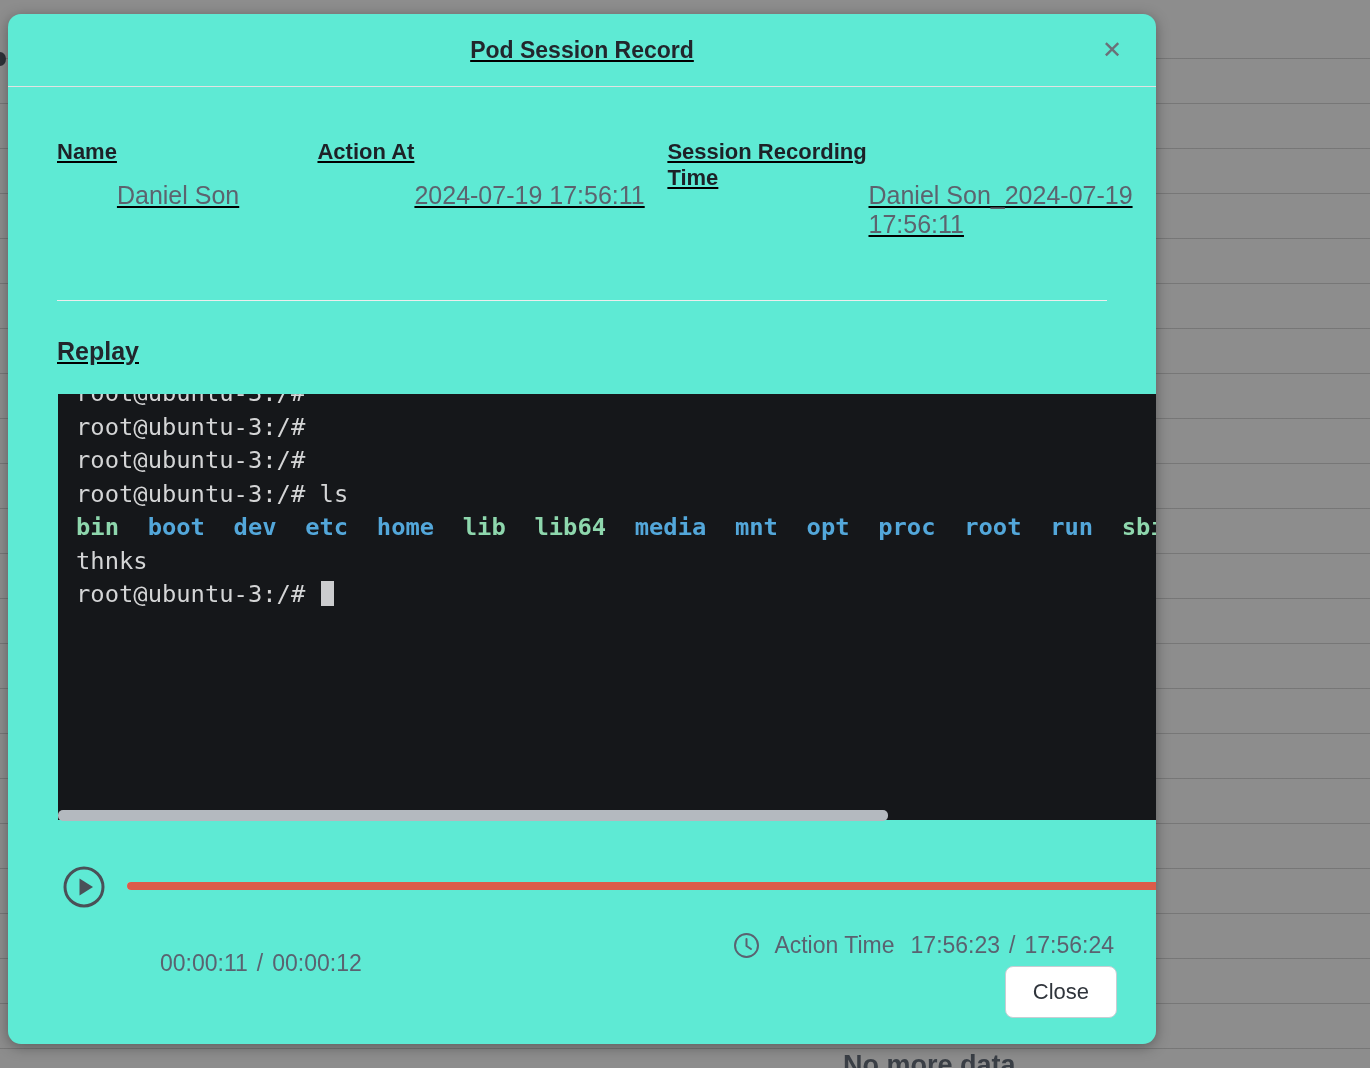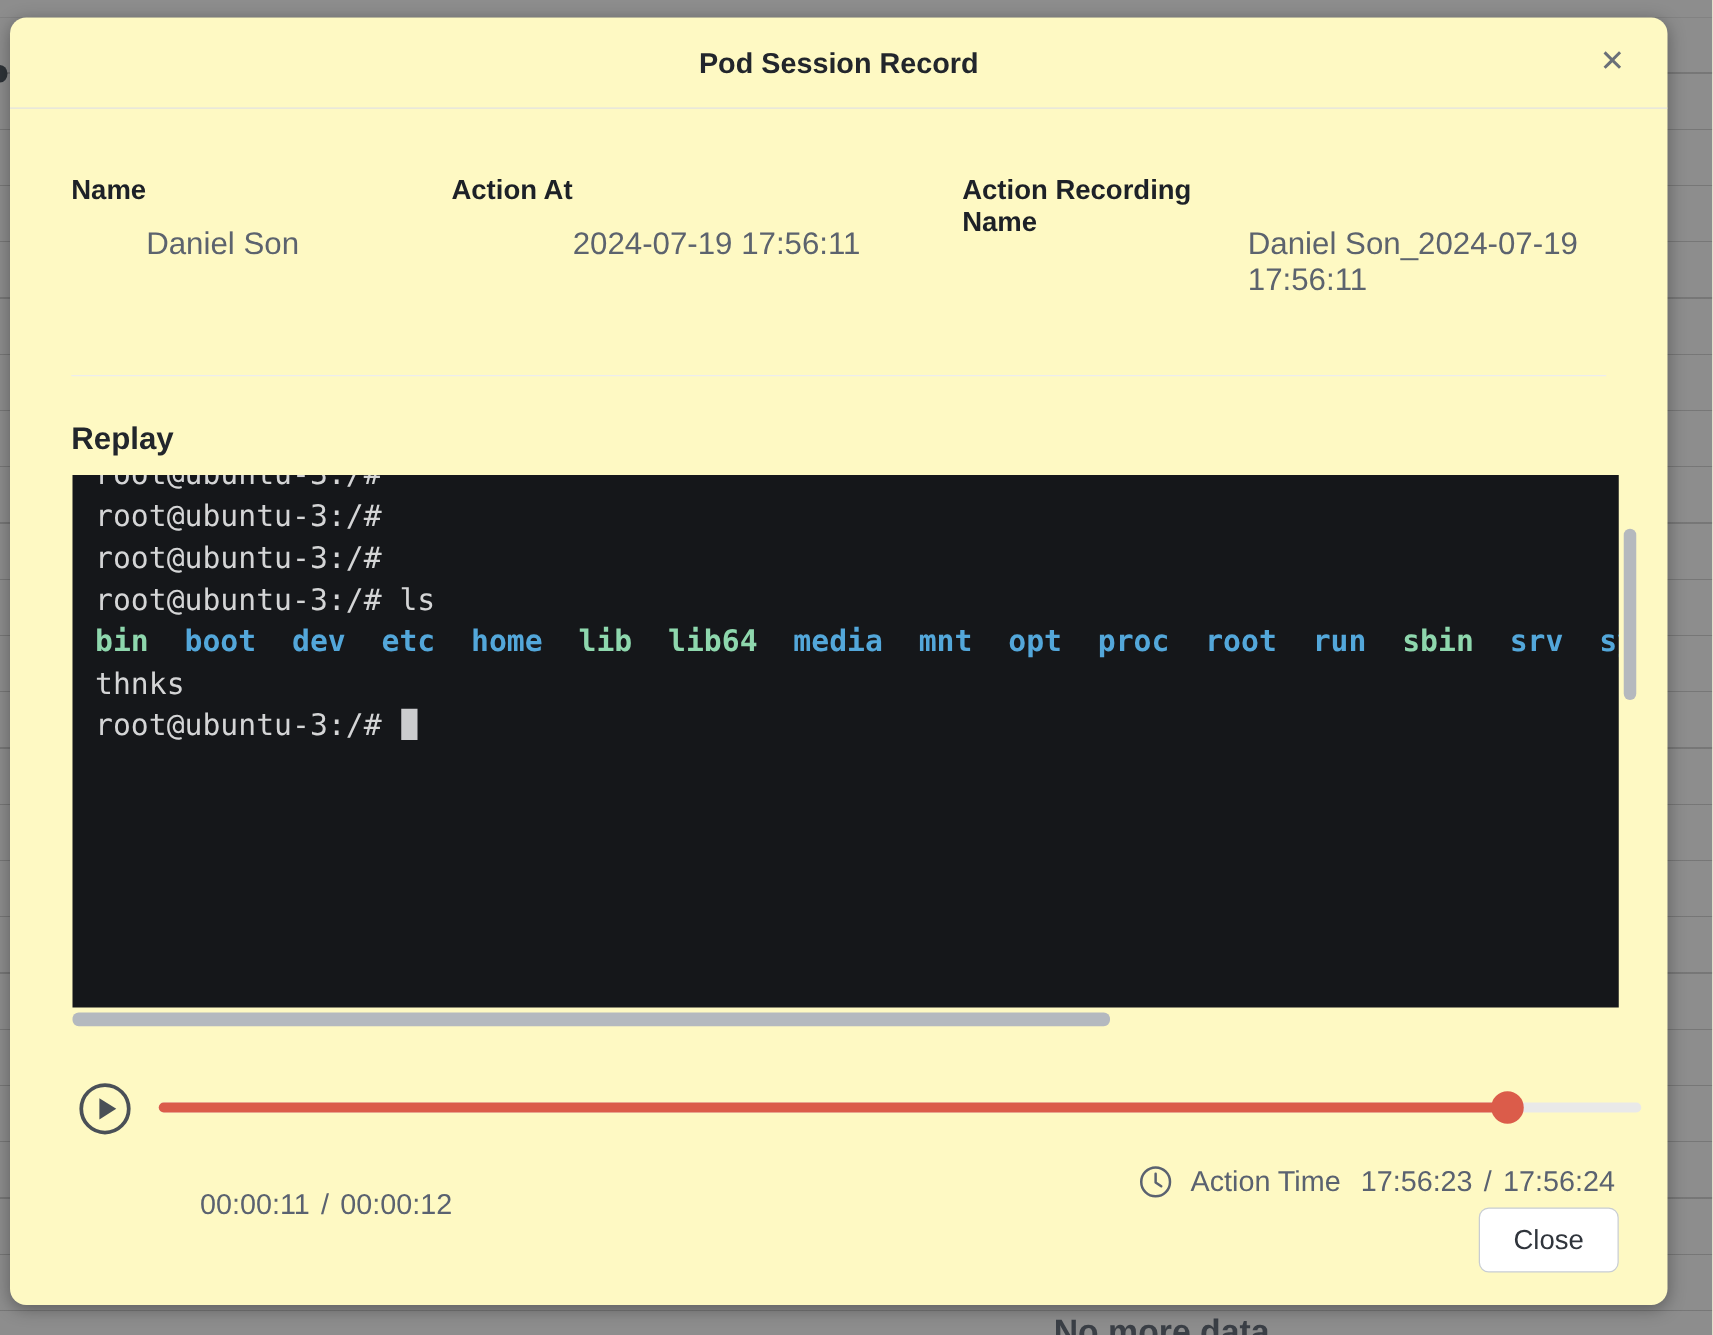--- a/index.html
+++ b/index.html
@@ -17,23 +17,24 @@
   }
   .behind-blob{
     position:absolute;left:-6px;top:52px;width:12px;height:14px;
     background:#2e3338;border-radius:50%;
   }
   .behind-text{
     position:absolute;left:843px;top:1050px;
     font-size:27px;font-weight:600;color:#3a3f46;white-space:nowrap;
   }
   .modal{
-    position:absolute;left:8px;top:14px;width:1326px;height:1030px;
-    background:#fef9c3;border-radius:13px;overflow:hidden;
+    position:absolute;left:8px;top:14px;width:1148px;height:1030px;
+    background:#5eead4;border-radius:13px;overflow:hidden;
     box-shadow:0 3px 14px rgba(0,0,0,0.35);
+    text-decoration:underline;
   }
   .modal-header{
     position:relative;height:72px;display:flex;align-items:center;justify-content:center;
     border-bottom:1px solid #e2e2e2;
   }
   .modal-title{font-size:23px;font-weight:700;color:#22262c;}
   .close-x{
     position:absolute;right:34px;top:50%;transform:translateY(-50%);
     font-size:24px;color:#6a7078;cursor:pointer;line-height:1;font-weight:400;
   }
@@ -46,21 +47,21 @@
   .field-label{font-size:22px;font-weight:700;color:#1d2127;}
   .field-value{margin-top:42px;font-size:25px;color:#5c636e;}
   .section-divider{
     margin:61px 49px 0 49px;height:0;border-top:1px solid #ededed;
   }
   .replay-label{
     margin:36px 0 0 49px;font-size:25px;font-weight:600;color:#22262c;
   }
   .terminal-wrap{position:relative;}
   .terminal{
-    position:absolute;left:50px;top:14px;width:1219px;height:426px;
+    position:absolute;left:50px;top:28px;width:1219px;height:426px;
     background:#15171a;overflow:hidden;
     padding-left:18px;
     font-family:"DejaVu Sans Mono", monospace;
     font-size:23.8px;line-height:33.5px;color:#d4d5d6;
   }
   .term-content{margin-top:-17px;white-space:nowrap;}
   .tline{white-space:nowrap;}
   .ls-line span{margin-right:2ch;font-weight:700;}
   .ls-blue{color:#53a7da;}
   .ls-green{color:#8ed7ad;}
@@ -130,21 +131,21 @@
     <div class="fields">
       <div class="field c1">
         <div class="field-label">Name</div>
         <div class="field-value">Daniel Son</div>
       </div>
       <div class="field c2">
         <div class="field-label">Action At</div>
         <div class="field-value">2024-07-19 17:56:11</div>
       </div>
       <div class="field c3">
-        <div class="field-label">Action Recording Name</div>
+        <div class="field-label">Session Recording Time</div>
         <div class="field-value">Daniel Son_2024-07-19 17:56:11</div>
       </div>
     </div>
 
     <div class="section-divider"></div>
 
     <div class="replay-label">Replay</div>
 
     <div class="terminal-wrap">
       <div class="terminal">

